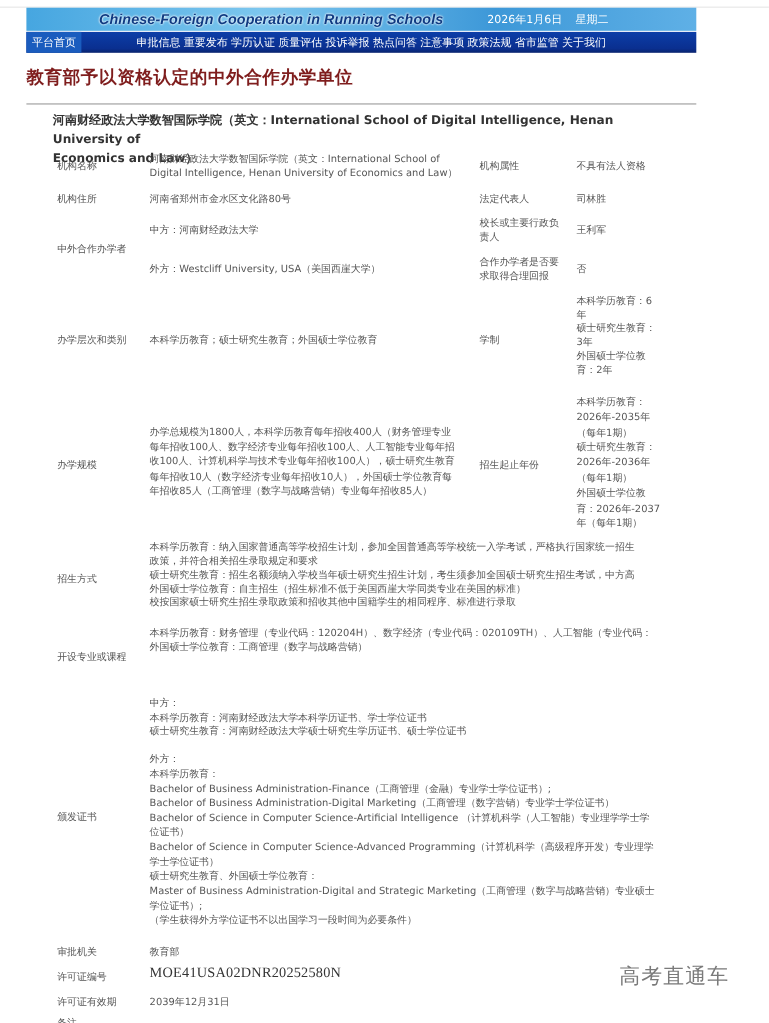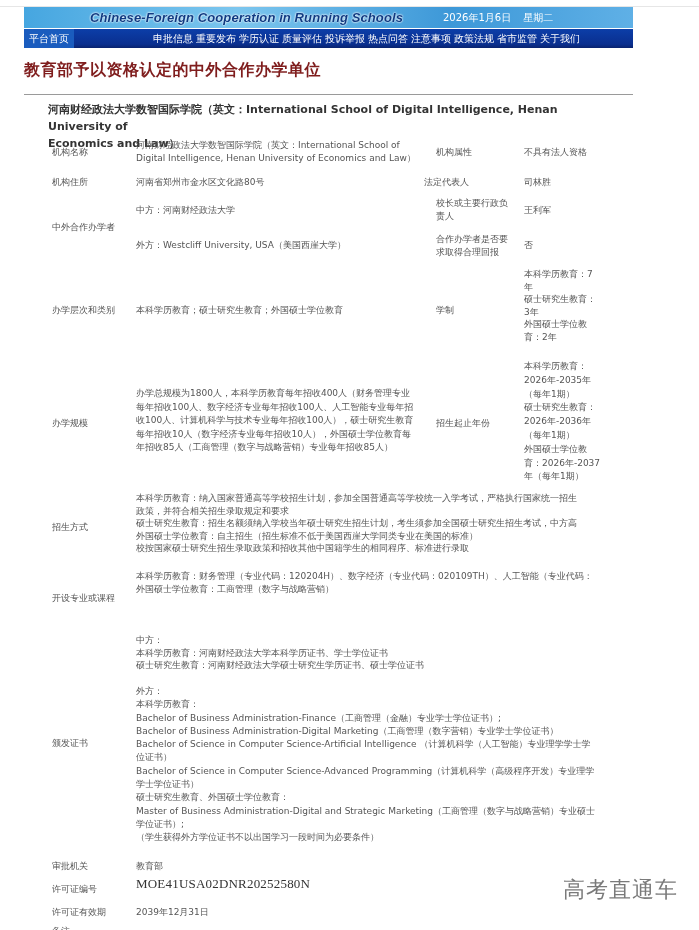--- a/index.html
+++ b/index.html
@@ -23,35 +23,35 @@
   .banner-weekday { margin-left: 12px; font-size: 10px; color: #ffffff; }
   .navbar {
     position: absolute; left: 24px; top: 29px; width: 609px; height: 19px;
     background: linear-gradient(180deg, #0c3ea8 0%, #0a2f8f 80%, #09236e 100%);
     display: flex; align-items: center;
   }
   .nav-home {
     width: 50px; height: 19px; background: #1a5cbe; color: #fff; font-size: 10px;
     display: flex; align-items: center; justify-content: center; cursor: pointer;
   }
-  .nav-items { display: flex; margin-left: 79px; }
+  .nav-items { display: flex; margin-left: 50px; }
   .nav-item { color: #fff; font-size: 10px; margin-right: 3px; cursor: pointer; white-space: nowrap; }
   .page-title {
     position: absolute; left: 24px; top: 60px; width: 609px; text-align: left;
     color: #7f1d1d; font-size: 16px; font-weight: bold; letter-spacing: 0.5px;
   }
   .divider { position: absolute; left: 24px; top: 94px; width: 609px; height: 1px; background: #9a9a9a; }
   .inst-title {
     position: absolute; left: 48px; top: 101px; width: 562px; text-align: left;
     font-size: 11px; font-weight: bold; color: #333; line-height: 17px;
   }
   .cell { position: absolute; font-size: 9px; color: #555; line-height: 12.5px; }
   .label { color: #555; }
   .cert-no { font-family: "Liberation Serif", "DejaVu Serif", serif; font-size: 13px; color: #333; letter-spacing: 0.2px; }
-  .watermark { position: absolute; left: 563px; top: 875px; font-size: 22px; color: #7a7a7a; letter-spacing: 1px; }
+  .watermark { position: absolute; left: 563px; top: 875px; font-size: 19px; color: #7a7a7a; letter-spacing: 1px; }
   .small-lines div { white-space: nowrap; }
 </style>
 </head>
 <body>
 
 <div class="top-strip"></div>
 
 <div class="banner">
   <span class="banner-title">Chinese-Foreign Cooperation in Running Schools</span>
   <span class="banner-date">2026年1月6日</span>
@@ -85,42 +85,42 @@
 <div class="cell label" style="left:52px; top:146px;">机构名称</div>
 <div class="cell" style="left:136px; top:139px;">
   <div>河南财经政法大学数智国际学院（英文：International School of</div>
   <div>Digital Intelligence, Henan University of Economics and Law）</div>
 </div>
 <div class="cell label" style="left:436px; top:146px;">机构属性</div>
 <div class="cell" style="left:524px; top:146px;">不具有法人资格</div>
 
 <div class="cell label" style="left:52px; top:176px;">机构住所</div>
 <div class="cell" style="left:136px; top:176px;">河南省郑州市金水区文化路80号</div>
-<div class="cell label" style="left:424px; top:176px;">法定代表人</div>
+<div class="cell label" style="left:436px; top:176px;">法定代表人</div>
 <div class="cell" style="left:524px; top:176px;">司林胜</div>
 
 <div class="cell label" style="left:52px; top:221px;">中外合作办学者</div>
 <div class="cell" style="left:136px; top:204px;">中方：河南财经政法大学</div>
 <div class="cell" style="left:136px; top:239px;">外方：Westcliff University, USA（美国西崖大学）</div>
 <div class="cell label" style="left:436px; top:197px;">
   <div>校长或主要行政负</div>
   <div>责人</div>
 </div>
 <div class="cell" style="left:524px; top:204px;">王利军</div>
 <div class="cell label" style="left:436px; top:233px;">
   <div>合作办学者是否要</div>
   <div>求取得合理回报</div>
 </div>
 <div class="cell" style="left:524px; top:239px;">否</div>
 
 <div class="cell label" style="left:52px; top:304px;">办学层次和类别</div>
 <div class="cell" style="left:136px; top:304px;">本科学历教育；硕士研究生教育；外国硕士学位教育</div>
 <div class="cell label" style="left:436px; top:304px;">学制</div>
 <div class="cell small-lines" style="left:524px; top:268px;">
-  <div>本科学历教育：7</div>
+  <div>本科学历教育：6</div>
   <div>年</div>
   <div>硕士研究生教育：</div>
   <div>3年</div>
   <div>外国硕士学位教</div>
   <div>育：2年</div>
 </div>
 
 <div class="cell label" style="left:52px; top:417px;">办学规模</div>
 <div class="cell small-lines" style="left:136px; top:387px; line-height:13.5px;">
   <div>办学总规模为1800人，本科学历教育每年招收400人（财务管理专业</div>

